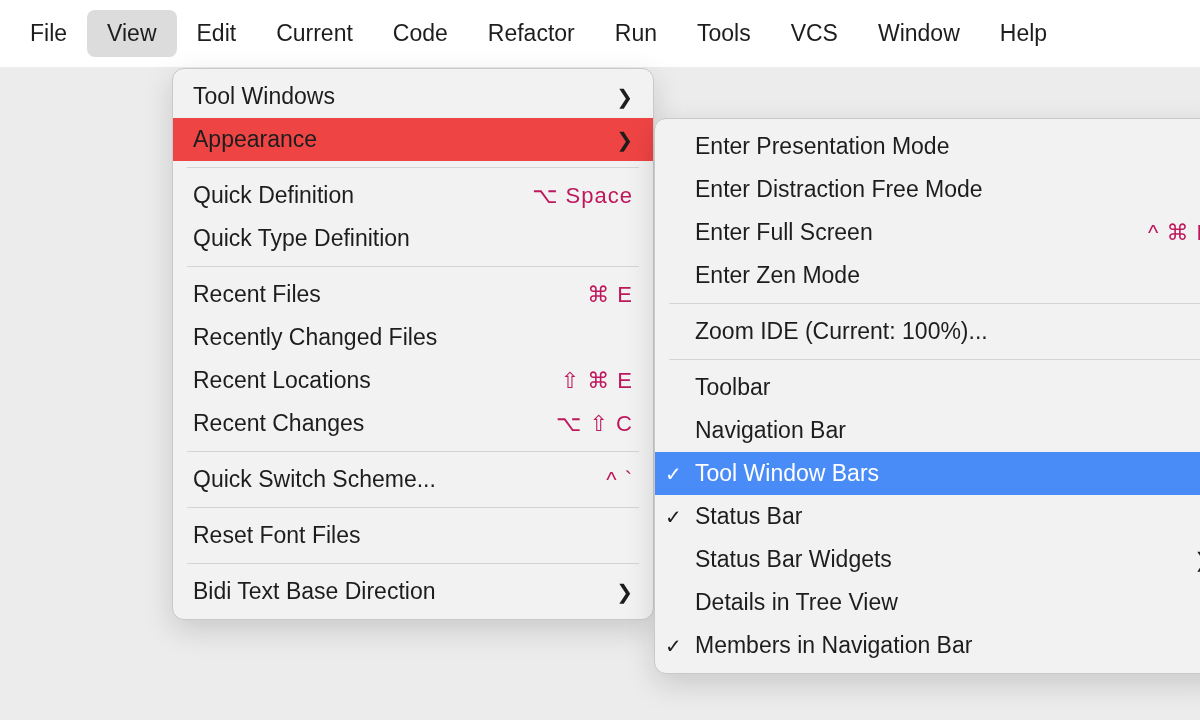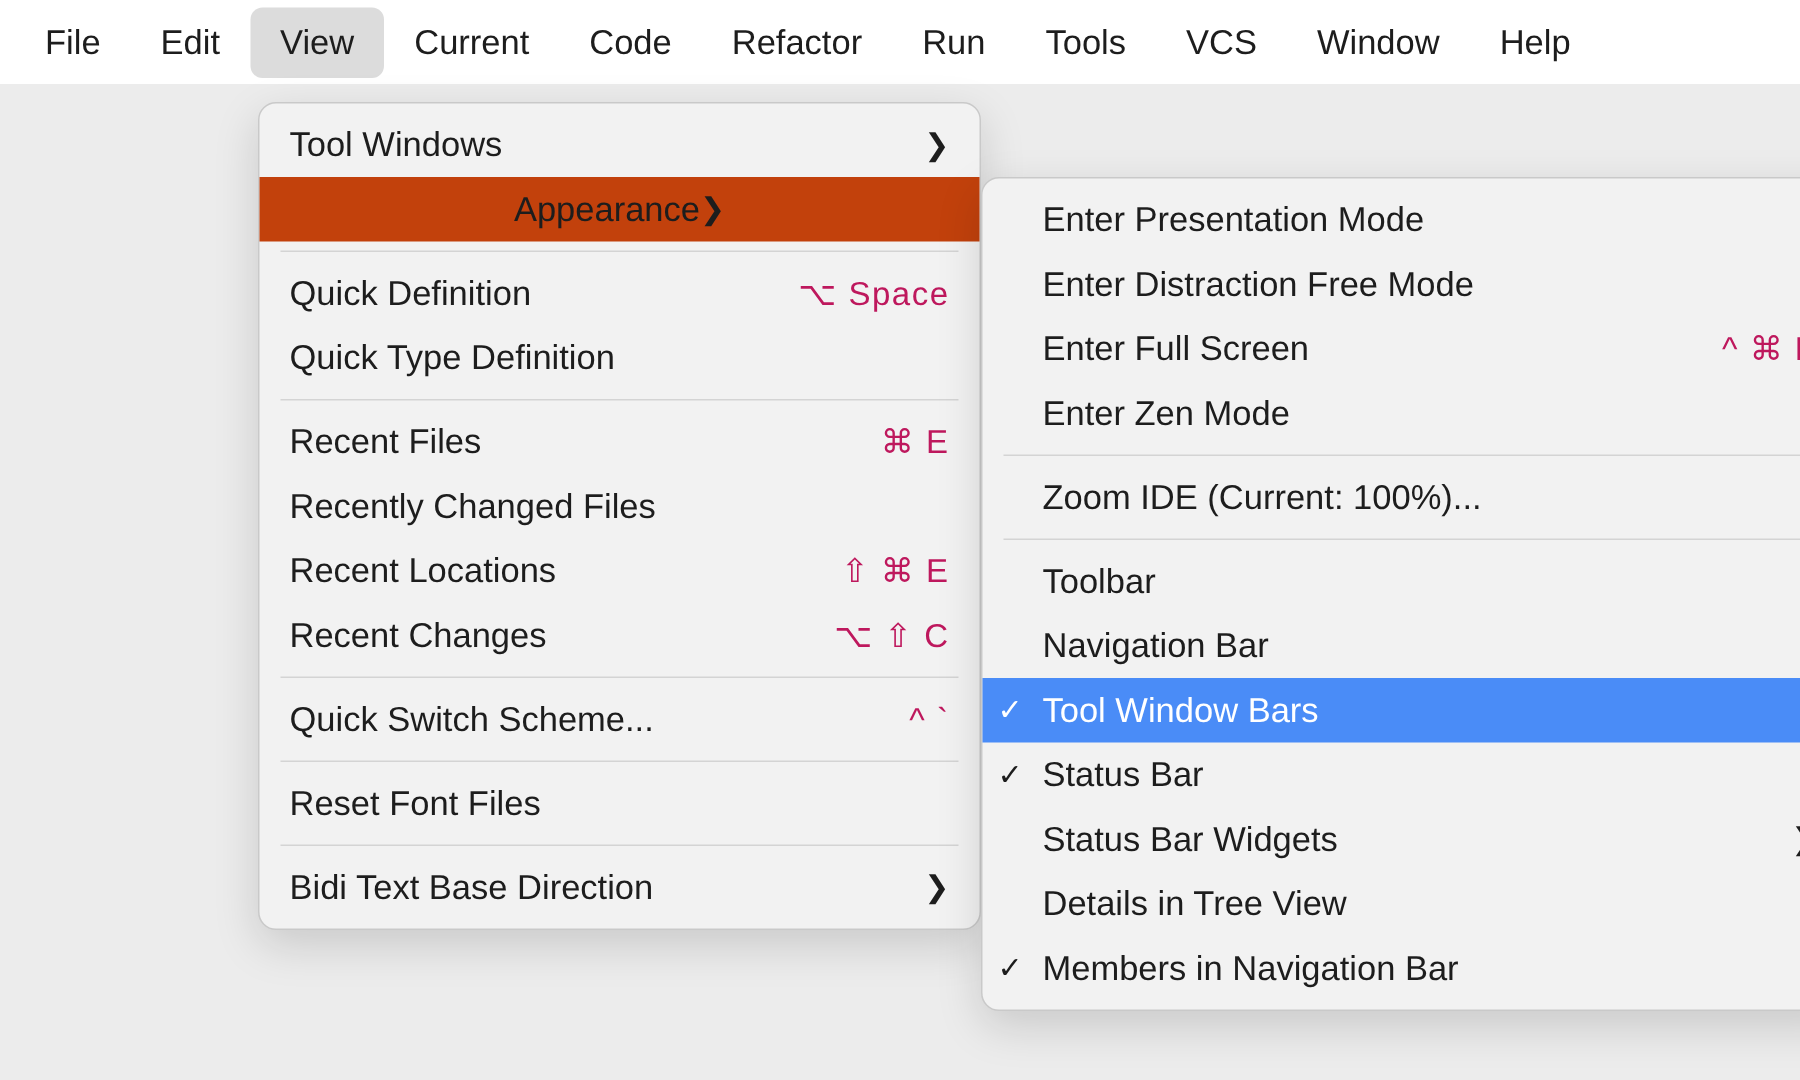--- a/index.html
+++ b/index.html
@@ -14,21 +14,21 @@
       color: #1d1d1d;
       width: 1200px;
       height: 720px;
       overflow: hidden;
       position: relative;
     }
     .menubar {
       display: flex;
       align-items: center;
       background: #fff;
-      height: 56px;
+      height: 67px;
       padding: 0 10px;
       gap: 0;
     }
     .menubar-item {
       padding: 10px 20px;
       border-radius: 8px;
       cursor: default;
       font-size: 23px;
     }
     .menubar-item.active {
@@ -54,22 +54,21 @@
     }
     .menu-item {
       display: flex;
       align-items: center;
       justify-content: space-between;
       padding: 8px 20px 8px 20px;
       font-size: 23px;
       cursor: default;
     }
     .menu-item.hovered {
-      background: #c2410c;
-      justify-content: center;
+      background: #ef4444;
     }
     .menu-item.selected {
       background: #4a8cf7;
       color: #fff;
     }
     .menu-item .left {
       display: flex;
       align-items: center;
       gap: 0;
     }
@@ -105,22 +104,22 @@
     }
     .appearance-menu .menu-item {
       padding: 8px 20px 8px 10px;
     }
   </style>
 </head>
 <body>
 
 <div class="menubar">
   <div class="menubar-item">File</div>
+  <div class="menubar-item active">View</div>
   <div class="menubar-item">Edit</div>
-  <div class="menubar-item active">View</div>
   <div class="menubar-item">Current</div>
   <div class="menubar-item">Code</div>
   <div class="menubar-item">Refactor</div>
   <div class="menubar-item">Run</div>
   <div class="menubar-item">Tools</div>
   <div class="menubar-item">VCS</div>
   <div class="menubar-item">Window</div>
   <div class="menubar-item">Help</div>
 </div>
 

